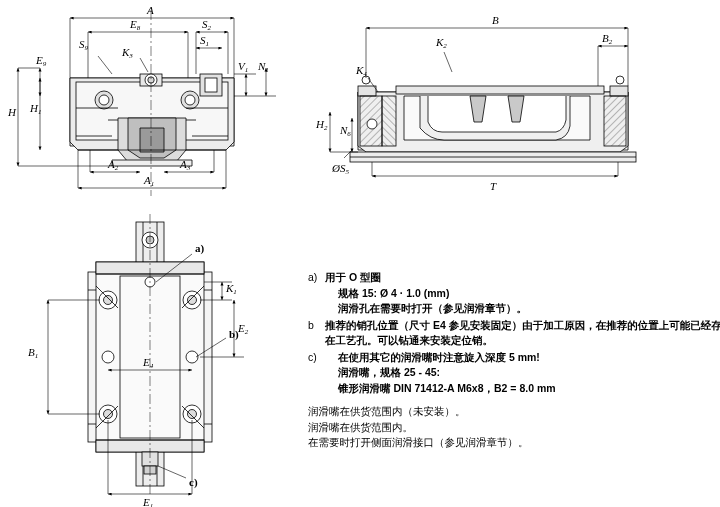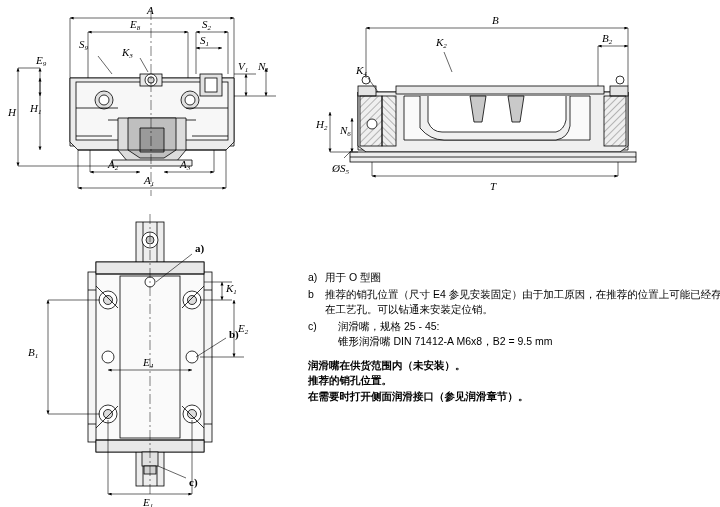--- a/index.html
+++ b/index.html
@@ -14,25 +14,25 @@
   .stage{position:absolute;left:0;top:0;width:720px;height:507px;}
   svg{position:absolute;left:0;top:0;width:720px;height:507px;}
   .notes{
     position:absolute;
     left:308px;top:270px;width:400px;
     font-size:10.5px;
     line-height:15.5px;
   }
   .note-row{display:flex;align-items:flex-start;margin-bottom:1px;}
   .note-key{width:17px;flex:0 0 17px;font-size:10.5px;}
-  .note-body{flex:1;}
+  .note-body{flex:1;font-weight:bold;}
   .note-body div{white-space:nowrap;}
   .indent{padding-left:13px;}
   .block-tail{margin-top:8px;}
-  .block-tail div{white-space:nowrap;font-weight:bold;}
+  .block-tail div{white-space:nowrap;}
 </style>
 </head>
 <body>
 
 <div class="stage">
 
 <svg viewBox="0 0 720 507">
   <defs>
     <marker id="ar" markerWidth="7" markerHeight="7" refX="6" refY="2.5" orient="auto">
       <path d="M0,0 L6,2.5 L0,5 z" fill="#000"></path>
@@ -298,40 +298,43 @@
     <text x="143" y="506">E<tspan font-size="7" dy="2">1</tspan></text>
   </g>
 </svg>
 
 <div class="notes">
 
   <div class="note-row">
     <div class="note-key">a)</div>
     <div class="note-body">
       <div>用于 O 型圈</div>
+      <div class="indent">规格 15: Ø 4 · 1.0 (mm)</div>
+      <div class="indent">润滑孔在需要时打开（参见润滑章节）。</div>
     </div>
   </div>
 
   <div class="note-row">
     <div class="note-key">b</div>
     <div class="note-body">
       <div>推荐的销孔位置（尺寸 E4 参见安装固定）由于加工原因，在推荐的位置上可能已经存</div>
       <div>在工艺孔。可以钻通来安装定位销。</div>
     </div>
   </div>
 
   <div class="note-row">
     <div class="note-key">c)</div>
     <div class="note-body">
+      <div class="indent">在使用其它的润滑嘴时注意旋入深度 5 mm!</div>
       <div class="indent">润滑嘴，规格 25 - 45:</div>
-      <div class="indent">锥形润滑嘴 DIN 71412-A M6x8，B2 = 9.5 mm</div>
+      <div class="indent">锥形润滑嘴 DIN 71412-A M6x8，B2 = 8.0 mm</div>
     </div>
   </div>
 
   <div class="block-tail">
     <div>润滑嘴在供货范围内（未安装）。</div>
-    <div>推荐的销孔位置。</div>
+    <div>润滑嘴在供货范围内。</div>
     <div>在需要时打开侧面润滑接口（参见润滑章节）。</div>
   </div>
 
 </div>
 
 </div>
 
 </body></html>

